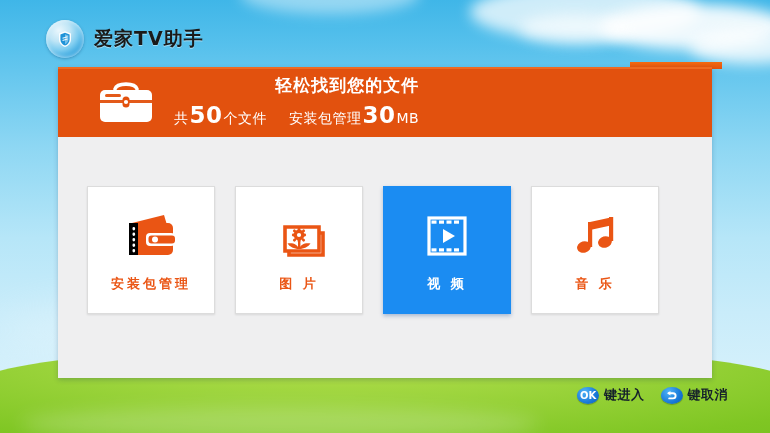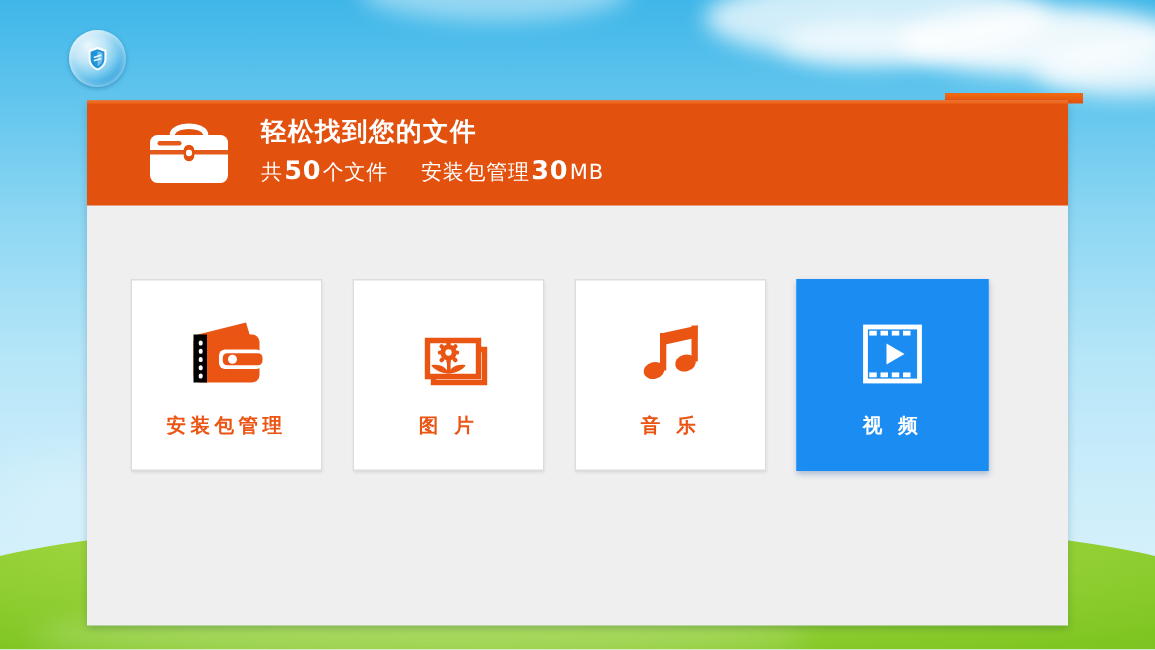--- a/index.html
+++ b/index.html
@@ -97,23 +97,24 @@
     height: 7px;
     background: linear-gradient(180deg, #f26a12 0%, #e2510e 100%);
   }
 
   
   .panel {
     position: absolute;
     left: 58px;
     top: 67px;
     width: 654px;
-    height: 350px;
+    height: 311px;
     background: #efeff0;
     box-shadow: 0 2px 5px rgba(0,40,80,.22);
+    text-align: right;
   }
   .banner {
     position: relative;
     height: 70px;
     background: #e2510e;
     display: flex;
     align-items: center;
     padding-left: 38px;
     box-sizing: border-box;
   }
@@ -139,21 +140,21 @@
     margin-bottom: 6px;
   }
   .banner-sub {
     font-size: 14px;
     color: #ffffff;
     letter-spacing: .5px;
     display: flex;
     align-items: baseline;
   }
   .banner-sub .num {
-    font-size: 17px;
+    font-size: 23px;
     font-weight: bold;
     padding: 0 1px;
   }
   .gap { display: inline-block; width: 22px; }
 
   
   .tiles {
     position: absolute;
     left: 29px;
     top: 119px;
@@ -247,20 +248,21 @@
   <div class="logo-wrap">
     <span class="logo-icon">
       <svg width="20" height="20" viewBox="0 0 20 20">
         <path d="M10 2.2 L16 4.4 L16 10.2 C16 14.2 13.3 16.8 10 18 C6.7 16.8 4 14.2 4 10.2 L4 4.4 Z" fill="#ffffff" opacity="0.92"></path>
         <path d="M10 3.8 L14.6 5.5 L14.6 10.2 C14.6 13.4 12.6 15.6 10 16.6 C7.4 15.6 5.4 13.4 5.4 10.2 L5.4 5.5 Z" fill="#1f93d8"></path>
         <path d="M10 5.2 L13.4 6.4 L13.4 10.2 C13.4 12.6 11.9 14.4 10 15.2 Z" fill="#b9e3f7" opacity=".55"></path>
         <rect x="7.4" y="8" width="5.2" height="1.1" fill="#ffffff" opacity=".9" transform="rotate(-18 10 8.5)"></rect>
         <rect x="7.4" y="10.2" width="5.2" height="1.1" fill="#ffffff" opacity=".9" transform="rotate(-18 10 10.7)"></rect>
       </svg>
     </span>
+    <span class="app-title">爱家TV助手</span>
   </div>
 
   <div class="title-underline"></div>
 
   <div class="panel">
 
     <div class="banner">
       <div class="banner-top-line"></div>
 
       <div class="toolbox">
@@ -327,50 +329,65 @@
               <rect x="25.2" y="33.2" width="2.8" height="3.4" rx="1.3" transform="rotate(45 26.6 34.9)"></rect>
             </g>
             <rect x="30" y="35" width="2.4" height="9" fill="#ea5514"></rect>
             <path d="M31 44 C26 44 21.5 41.5 19.5 38.5 C25 37.5 29.5 39.5 31 44 Z" fill="#ea5514"></path>
             <path d="M31 44 C36 44 40.5 41.5 42.5 38.5 C37 37.5 32.5 39.5 31 44 Z" fill="#ea5514"></path>
           </svg>
         </div>
         <div class="tile-label">图 片</div>
       </div>
 
-      <div class="tile">
-        <div class="tile-icon">
-          <svg width="62" height="62" viewBox="0 0 62 62">
-            <path d="M26 17 L49 12 L49 20 L26 25 Z" fill="#ea5514"></path>
-            <rect x="24" y="17" width="4.2" height="25" fill="#ea5514"></rect>
-            <rect x="45" y="12" width="4.2" height="24" fill="#ea5514"></rect>
-            <ellipse cx="20" cy="42" rx="7" ry="5.6" fill="#ea5514" transform="rotate(-16 20 42)"></ellipse>
-            <ellipse cx="41" cy="37" rx="7" ry="5.6" fill="#ea5514" transform="rotate(-16 41 37)"></ellipse>
-          </svg>
-        </div>
-        <div class="tile-label">音 乐</div>
-      </div>
-
       <div class="tile selected">
         <div class="tile-icon">
           <svg width="62" height="62" viewBox="0 0 62 62">
             <rect x="13" y="13" width="36" height="36" fill="none" stroke="#ffffff" stroke-width="3.2"></rect>
             <g fill="#ffffff">
               <rect x="15.5" y="15.5" width="5" height="3.2"></rect>
               <rect x="23" y="15.5" width="5" height="3.2"></rect>
               <rect x="30.5" y="15.5" width="5" height="3.2"></rect>
               <rect x="38" y="15.5" width="5" height="3.2"></rect>
               <rect x="15.5" y="43.3" width="5" height="3.2"></rect>
               <rect x="23" y="43.3" width="5" height="3.2"></rect>
               <rect x="30.5" y="43.3" width="5" height="3.2"></rect>
               <rect x="38" y="43.3" width="5" height="3.2"></rect>
             </g>
             <path d="M27 24 L39 31 L27 38 Z" fill="#ffffff"></path>
           </svg>
         </div>
         <div class="tile-label">视 频</div>
       </div>
 
+      <div class="tile">
+        <div class="tile-icon">
+          <svg width="62" height="62" viewBox="0 0 62 62">
+            <path d="M26 17 L49 12 L49 20 L26 25 Z" fill="#ea5514"></path>
+            <rect x="24" y="17" width="4.2" height="25" fill="#ea5514"></rect>
+            <rect x="45" y="12" width="4.2" height="24" fill="#ea5514"></rect>
+            <ellipse cx="20" cy="42" rx="7" ry="5.6" fill="#ea5514" transform="rotate(-16 20 42)"></ellipse>
+            <ellipse cx="41" cy="37" rx="7" ry="5.6" fill="#ea5514" transform="rotate(-16 41 37)"></ellipse>
+          </svg>
+        </div>
+        <div class="tile-label">音 乐</div>
+      </div>
+
     </div>
   </div>
 
+  <div class="hints">
+    <div class="hint">
+      <span class="badge">OK</span>
+      <span class="hint-text">键进入</span>
+    </div>
+    <div class="hint">
+      <span class="badge">
+        <svg width="13" height="11" viewBox="0 0 13 11">
+          <path d="M3.5 3.2 H8 A2.6 2.6 0 0 1 8 8.4 H4.2" fill="none" stroke="#ffffff" stroke-width="1.9" stroke-linecap="round"></path>
+          <path d="M5.4 0.9 L2.4 3.2 L5.4 5.5 Z" fill="#ffffff"></path>
+        </svg>
+      </span>
+      <span class="hint-text">键取消</span>
+    </div>
+  </div>
 
 </div>
 
 </body></html>

